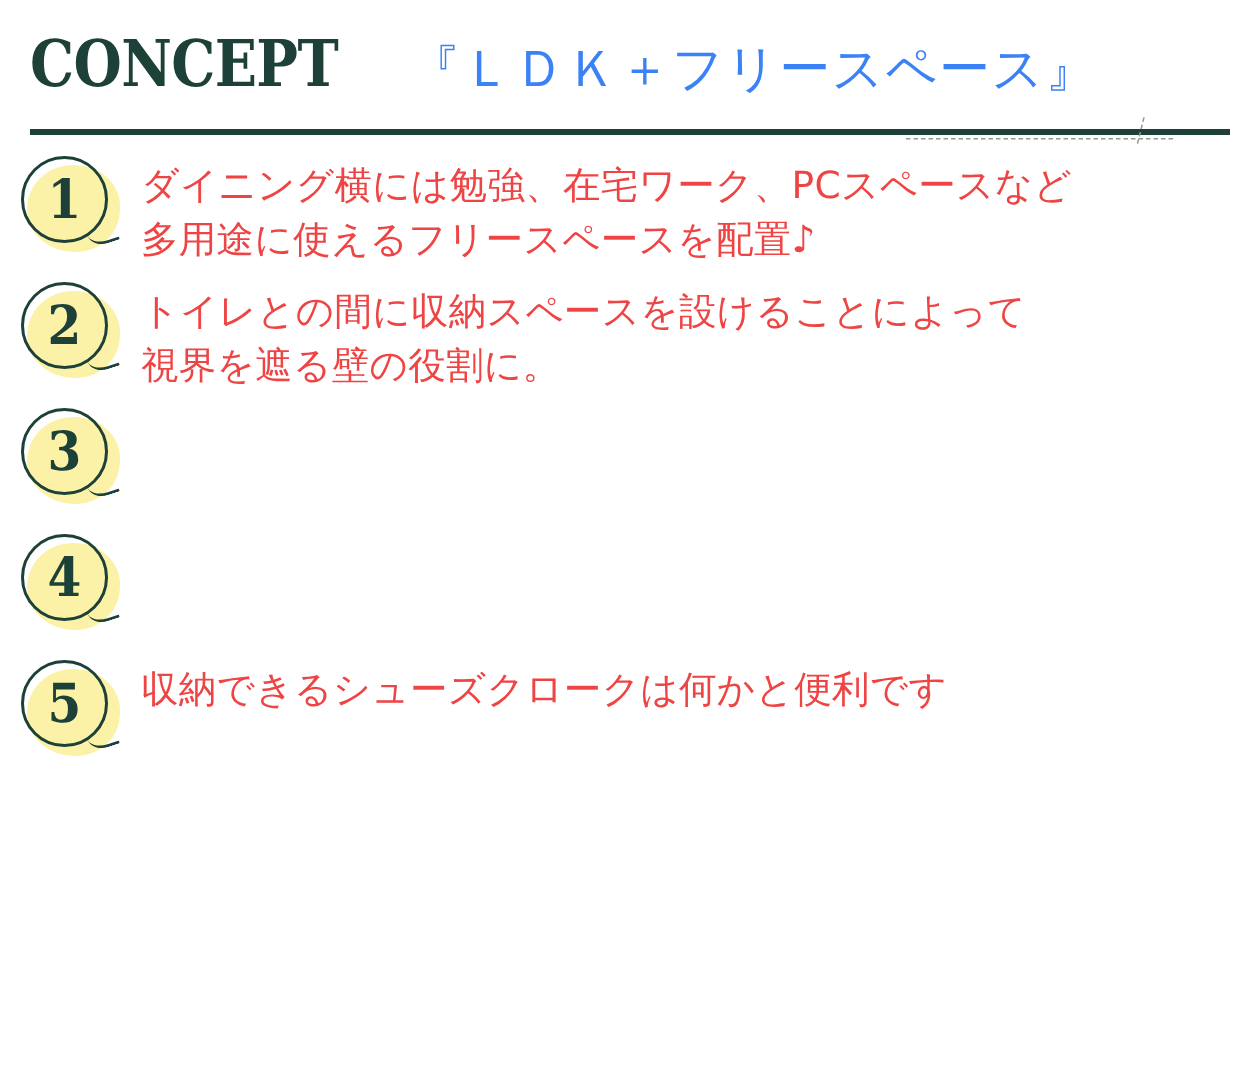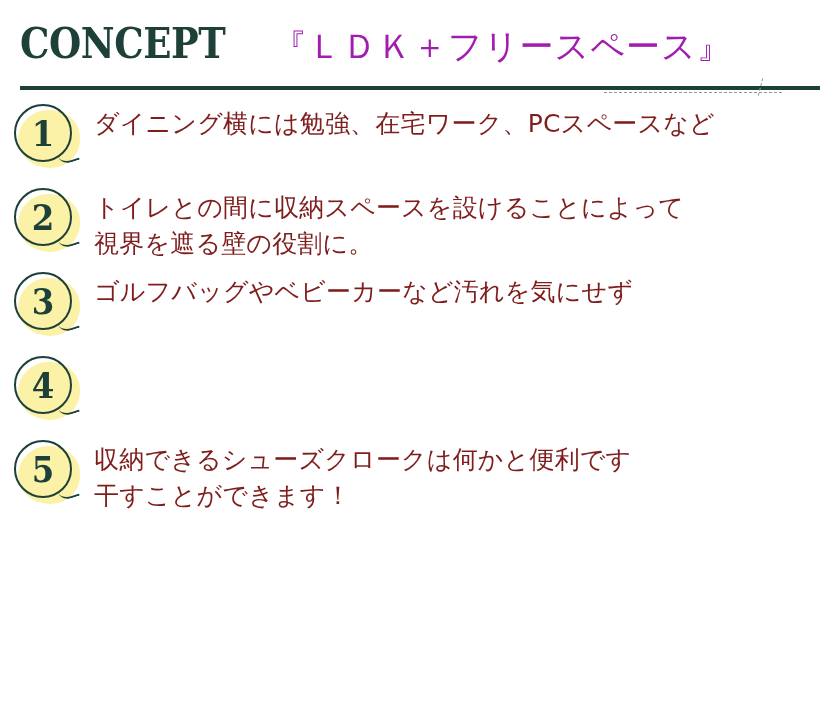--- a/index.html
+++ b/index.html
@@ -38,21 +38,21 @@
     letter-spacing: -0.5px;
     color: #1d4038;
     transform: scaleX(0.86);
     transform-origin: left bottom;
     white-space: nowrap;
   }
   .header-sub {
     font-family: "DejaVu Sans", sans-serif;
     font-size: 34px;
     font-weight: 500;
-    color: #a21caf;
+    color: #3b82f6;
     margin-left: 14px;
     white-space: nowrap;
     letter-spacing: 1px;
   }
 
   .rule {
     position: absolute;
     left: 20px;
     top: 86px;
     width: 800px;
@@ -143,21 +143,21 @@
     transform: scaleX(0.9);
   }
   .text {
     flex: 1 1 auto;
     padding-top: 2px;
   }
   .line {
     font-family: "DejaVu Sans", sans-serif;
     font-size: 25px;
     line-height: 1.42;
-    color: #7f1d1d;
+    color: #ef4444;
     white-space: nowrap;
     letter-spacing: 0.2px;
   }
 </style>
 </head>
 <body>
 
 <div class="page">
 
   <div class="header">
@@ -172,20 +172,21 @@
 
     <div class="item">
       <div class="badge">
         <div class="blob"></div>
         <div class="ring"></div>
         <div class="tail"></div>
         <div class="num">1</div>
       </div>
       <div class="text">
         <div class="line">ダイニング横には勉強、在宅ワーク、PCスペースなど</div>
+        <div class="line">多用途に使えるフリースペースを配置♪</div>
       </div>
     </div>
 
     <div class="item">
       <div class="badge">
         <div class="blob"></div>
         <div class="ring"></div>
         <div class="tail"></div>
         <div class="num">2</div>
       </div>
@@ -196,21 +197,20 @@
     </div>
 
     <div class="item">
       <div class="badge">
         <div class="blob"></div>
         <div class="ring"></div>
         <div class="tail"></div>
         <div class="num">3</div>
       </div>
       <div class="text">
-        <div class="line">ゴルフバッグやベビーカーなど汚れを気にせず</div>
       </div>
     </div>
 
     <div class="item">
       <div class="badge">
         <div class="blob"></div>
         <div class="ring"></div>
         <div class="tail"></div>
         <div class="num">4</div>
       </div>
@@ -218,18 +218,17 @@
 
     <div class="item">
       <div class="badge">
         <div class="blob"></div>
         <div class="ring"></div>
         <div class="tail"></div>
         <div class="num">5</div>
       </div>
       <div class="text">
         <div class="line">収納できるシューズクロークは何かと便利です</div>
-        <div class="line">干すことができます！</div>
       </div>
     </div>
 
   </div>
 </div>
 
 </body></html>

